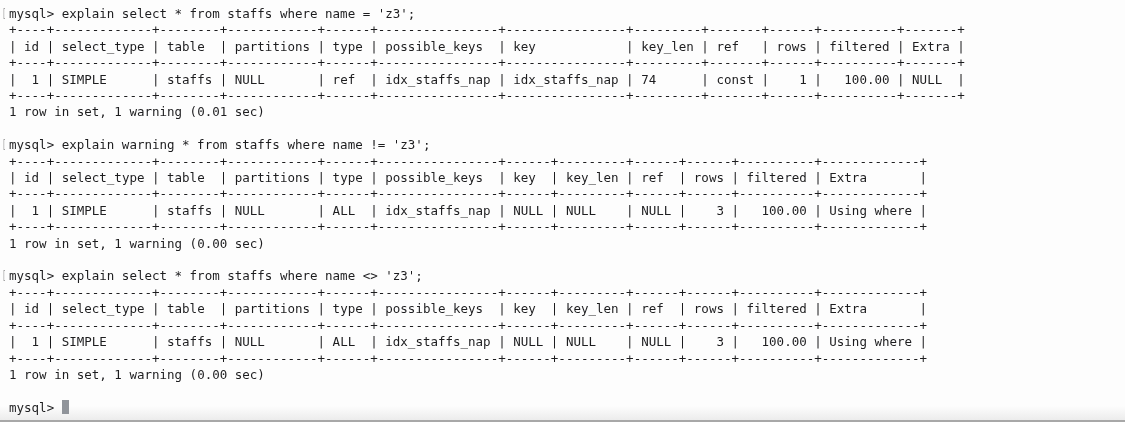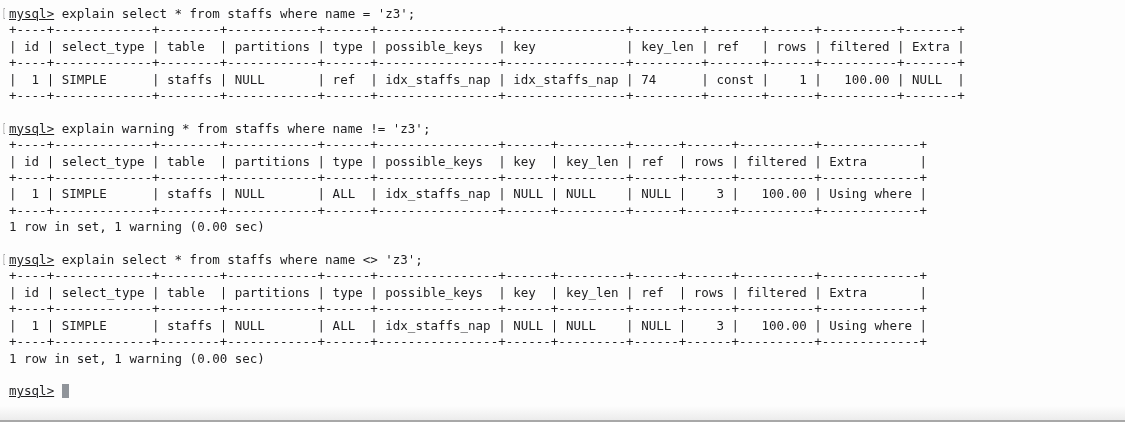--- a/index.html
+++ b/index.html
@@ -34,21 +34,21 @@
     color: inherit;
   }
   .mark {
     position: absolute;
     left: -7px;
     top: 0;
     color: #a2a2a2;
     transform: scaleX(0.55);
     transform-origin: left center;
   }
-  .prompt { white-space: pre; text-decoration: underline; }
+  .prompt { white-space: pre; }
   .cmd-text { margin-left: 7.5px; white-space: pre; } 
   .cursor {
     display: inline-block;
     width: 7.5px;
     height: 14px;
     margin-left: 7.5px;
     vertical-align: -2.5px;
     background: var(--cursor, #90949a);
   }
   .bottom-fade {
@@ -79,20 +79,21 @@
 <div class="stage">
   <div class="screen">
 
     <div class="block">
       <div class="line"><span class="mark">[</span><span class="prompt">mysql&gt;</span><span class="cmd-text">explain select * from staffs where name = 'z3';</span></div>
       <pre class="output">+----+-------------+--------+------------+------+----------------+----------------+---------+-------+------+----------+-------+
 | id | select_type | table  | partitions | type | possible_keys  | key            | key_len | ref   | rows | filtered | Extra |
 +----+-------------+--------+------------+------+----------------+----------------+---------+-------+------+----------+-------+
 |  1 | SIMPLE      | staffs | NULL       | ref  | idx_staffs_nap | idx_staffs_nap | 74      | const |    1 |   100.00 | NULL  |
 +----+-------------+--------+------------+------+----------------+----------------+---------+-------+------+----------+-------+</pre>
+      <div class="line">1 row in set, 1 warning (0.01 sec)</div>
     </div>
 
     <div class="block">
       <div class="line"><span class="mark">[</span><span class="prompt">mysql&gt;</span><span class="cmd-text">explain warning * from staffs where name != 'z3';</span></div>
       <pre class="output">+----+-------------+--------+------------+------+----------------+------+---------+------+------+----------+-------------+
 | id | select_type | table  | partitions | type | possible_keys  | key  | key_len | ref  | rows | filtered | Extra       |
 +----+-------------+--------+------------+------+----------------+------+---------+------+------+----------+-------------+
 |  1 | SIMPLE      | staffs | NULL       | ALL  | idx_staffs_nap | NULL | NULL    | NULL |    3 |   100.00 | Using where |
 +----+-------------+--------+------------+------+----------------+------+---------+------+------+----------+-------------+</pre>
       <div class="line">1 row in set, 1 warning (0.00 sec)</div>

